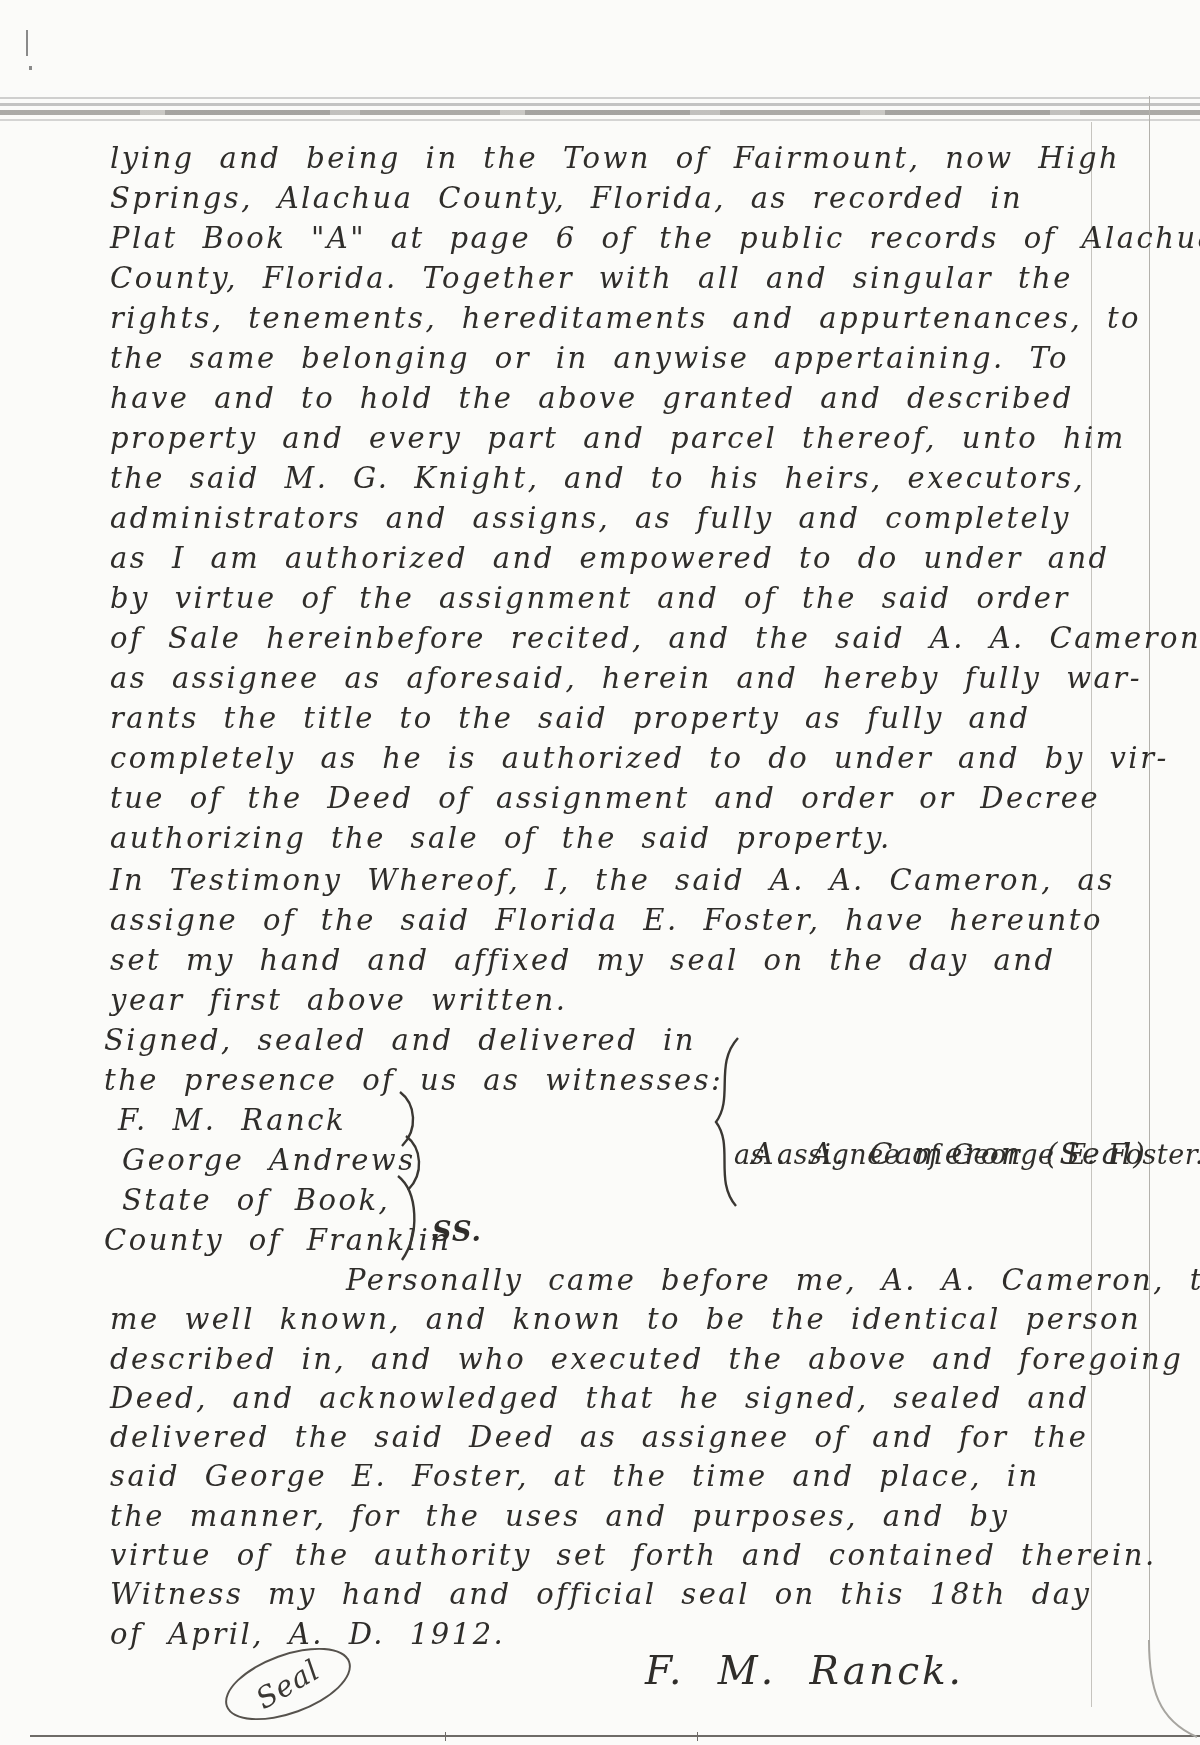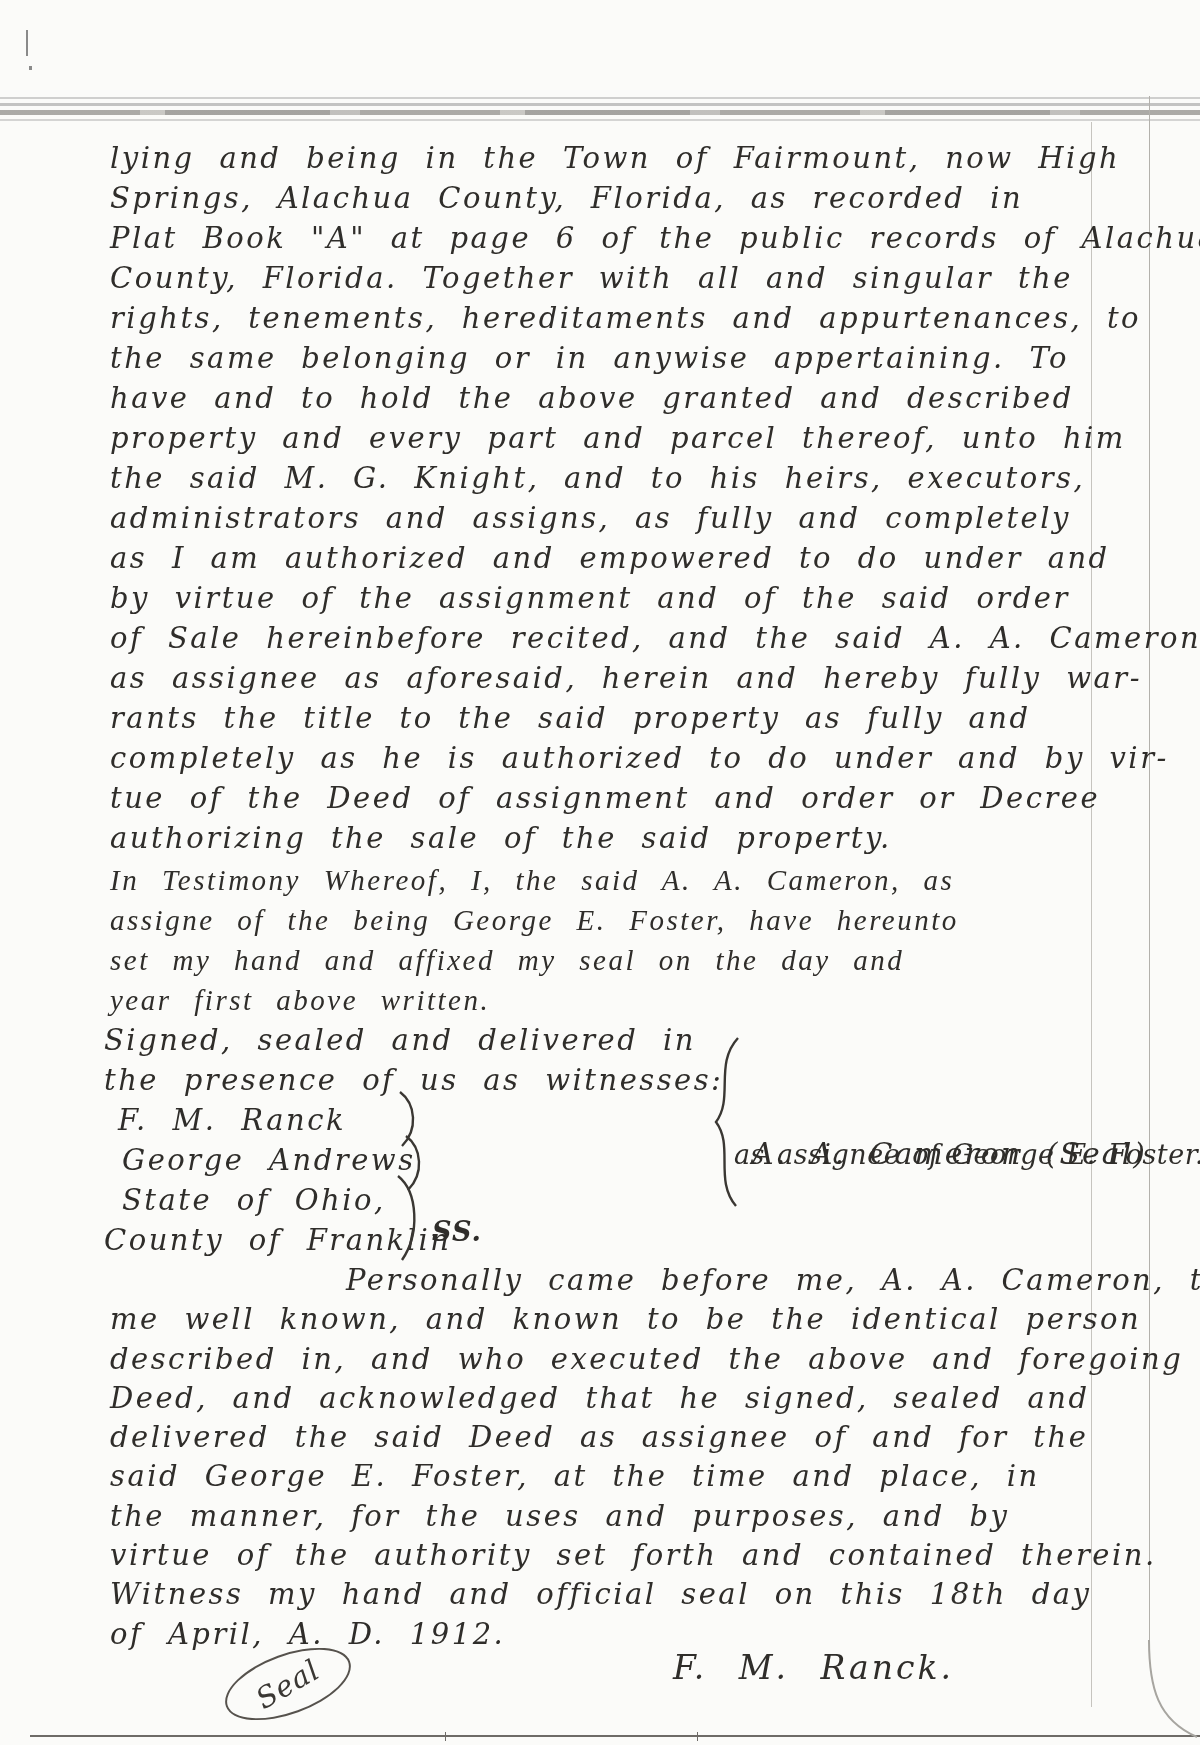--- a/index.html
+++ b/index.html
@@ -46,21 +46,21 @@
     transform:rotate(-20deg);
     display:flex; align-items:center; justify-content:center;
   }
   .seal span{
     font-size:29px; transform:rotate(-10deg); letter-spacing:1px; color:#3a3733;
   }
   
   .cameron-name{left:752px; top:1096px; font-size:30px; letter-spacing:2px; word-spacing:12px; white-space:nowrap;margin-top:40px;}
   .cameron-role{left:734px; top:1139px; font-size:27px; letter-spacing:.5px; word-spacing:3px; white-space:nowrap;}
   .ss-label{left:432px; top:1216px; font-size:27px; letter-spacing:1px;font-weight:bold;}
-  .notary-name{left:673px; top:1648px; font-size:33px; letter-spacing:3px; word-spacing:18px; white-space:nowrap;text-align:right;}
+  .notary-name{left:645px; top:1648px; font-size:39px; letter-spacing:3px; word-spacing:18px; white-space:nowrap;text-align:right;}
   .notary-title{left:672px; top:1692px; font-size:31px; letter-spacing:2px; word-spacing:10px; white-space:nowrap;margin-top:48px;}
   svg{display:block;}
 </style>
 </head>
 <body>
 
 <div class="page">
 
   <div class="tl-dash"></div>
   <div class="tl-dot"></div>
@@ -91,33 +91,33 @@
     <div class="body-line">as I am authorized and empowered to do under and</div>
     <div class="body-line">by virtue of the assignment and of the said order</div>
     <div class="body-line">of Sale hereinbefore recited, and the said A. A. Cameron,</div>
     <div class="body-line">as assignee as aforesaid, herein and hereby fully war-</div>
     <div class="body-line">rants the title to the said property as fully and</div>
     <div class="body-line">completely as he is authorized to do under and by vir-</div>
     <div class="body-line">tue of the Deed of assignment and order or Decree</div>
     <div class="body-line">authorizing the sale of the said property.</div>
   </div>
 
-  <div class="line-set hw" style="left:110px; top:860px;font-family:Liberation Serif, serif;">
+  <div class="line-set hw" style="left:110px; top:860px;">
     <div class="body-line">In Testimony Whereof, I, the said A. A. Cameron, as</div>
-    <div class="body-line">assigne of the being George E. Foster, have hereunto</div>
+    <div class="body-line">assigne of the said Florida E. Foster, have hereunto</div>
     <div class="body-line">set my hand and affixed my seal on the day and</div>
     <div class="body-line">year first above written.</div>
   </div>
 
   <div class="line-set hw" style="left:104px; top:1020px;">
     <div class="body-line">Signed, sealed and delivered in</div>
     <div class="body-line">the presence of us as witnesses:</div>
     <div class="body-line pl14">F. M. Ranck</div>
     <div class="body-line pl18">George Andrews</div>
-    <div class="body-line pl18">State of Ohio,</div>
+    <div class="body-line pl18">State of Book,</div>
     <div class="body-line">County of Franklin</div>
   </div>
 
   <svg class="abs" style="left:396px; top:1090px;" width="26" height="58" viewBox="0 0 26 58">
     <path d="M4 2 C 20 14, 22 40, 6 56" stroke="#3a3733" stroke-width="2.4" fill="none"></path>
   </svg>
   <svg class="abs" style="left:402px; top:1134px;" width="26" height="58" viewBox="0 0 26 58">
     <path d="M4 2 C 20 14, 22 40, 6 56" stroke="#3a3733" stroke-width="2.4" fill="none"></path>
   </svg>
 

